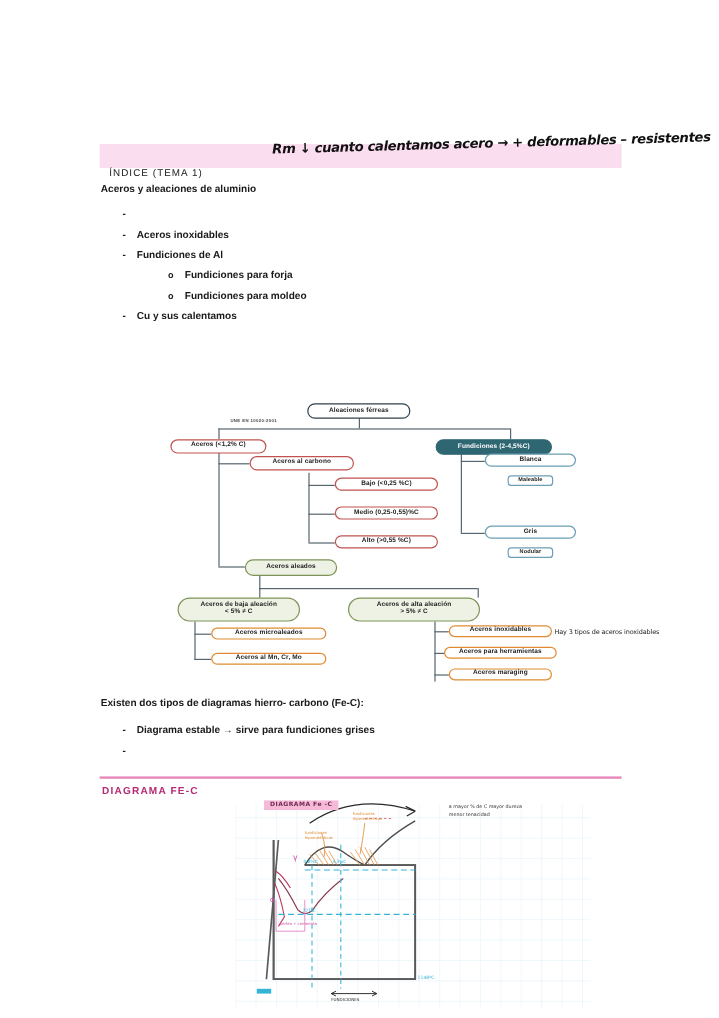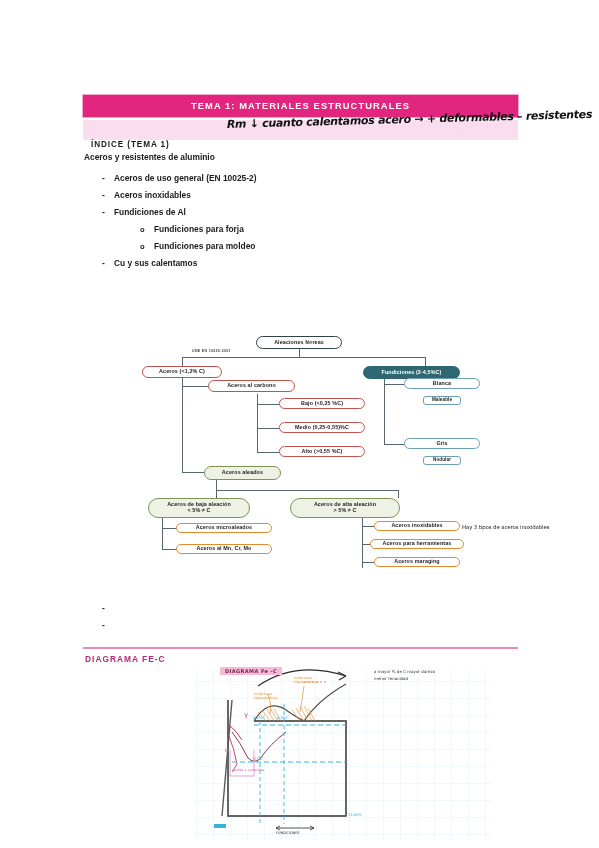--- a/index.html
+++ b/index.html
@@ -18,21 +18,21 @@
     display:flex;align-items:center;justify-content:center;
   }
   .banner-main-text{
     color:#ffffff;font-size:9.3px;font-weight:bold;letter-spacing:1.1px;
   }
   .banner-sub{
     position:absolute;left:83px;top:120px;width:435px;height:20px;
     background:#fadef0;display:flex;align-items:center;
   }
   .banner-sub-text{
-    color:#1a1a1a;font-size:8.2px;font-weight:bold;letter-spacing:.9px;
+    color:#1a1a1a;font-size:8.2px;font-weight:normal;letter-spacing:.9px;
     padding-left:8px;
     margin-top:28px;
   }
   .banner-class{
     position:absolute;left:83px;top:288px;width:435px;height:20px;
     background:#fadef0;display:flex;align-items:center;
   }
   .banner-class-text{
     color:#1a1a1a;font-size:8.2px;font-weight:bold;letter-spacing:.9px;
     padding-left:8px;
@@ -106,36 +106,32 @@
     position:absolute;left:178px;top:4px;width:120px;
     color:#333;font-size:4px;line-height:7px;font-family:"DejaVu Sans",sans-serif;
     white-space:nowrap;
   }
 </style>
 </head>
 <body>
 
 <div class="page">
 
-  <div class="banner-main">
-    <span class="banner-main-text">TEMA 1: MATERIALES ESTRUCTURALES</span>
-  </div>
 
   <div class="banner-sub">
     <span class="banner-sub-text">ÍNDICE (TEMA 1)</span>
   </div>
 
   <div class="hw-top">Rm ↓ cuanto calentamos acero → + deformables – resistentes</div>
 
-  <div class="intro">Aceros y resistentes de aluminio</div>
+  <div class="intro">Aceros y aleaciones de aluminio</div>
 
   <div class="bullets">
     <div class="b-row">
       <span class="b-dash">-</span>
-      <span class="b-txt">Aceros de uso general (EN 10025-2)</span>
     </div>
     <div class="b-row">
       <span class="b-dash">-</span>
       <span class="b-txt">Aceros inoxidables</span>
     </div>
     <div class="b-row">
       <span class="b-dash">-</span>
       <span class="b-txt">Fundiciones de Al</span>
     </div>
     <div class="b-row">
@@ -217,23 +213,25 @@
     <div class="node n-orange" style="left:36px;top:191px;width:96px;height:10px;">Aceros microaleados</div>
     <div class="node n-orange" style="left:36px;top:212px;width:96px;height:10px;">Aceros al Mn, Cr, Mo</div>
 
     <div class="node n-orange" style="left:234px;top:189px;width:86px;height:10px;">Aceros inoxidables</div>
     <div class="node n-orange" style="left:230px;top:207px;width:94px;height:10px;">Aceros para herramientas</div>
     <div class="node n-orange" style="left:234px;top:225px;width:86px;height:10px;">Aceros maraging</div>
   </div>
 
   <div class="hw-note">Hay 3 tipos de aceros inoxidables</div>
 
+  <div class="para2">Existen dos tipos de diagramas hierro- carbono (Fe-C):</div>
   <div class="bullets2">
     <div class="b-row">
       <span class="b-dash">-</span>
+      <span class="b-txt">Diagrama estable → sirve para fundiciones grises</span>
     </div>
     <div class="b-row">
       <span class="b-dash">-</span>
     </div>
   </div>
 
   <div class="rule-pink"></div>
   <div class="sect-fec">DIAGRAMA FE-C</div>
 
   <div class="fecwrap">

